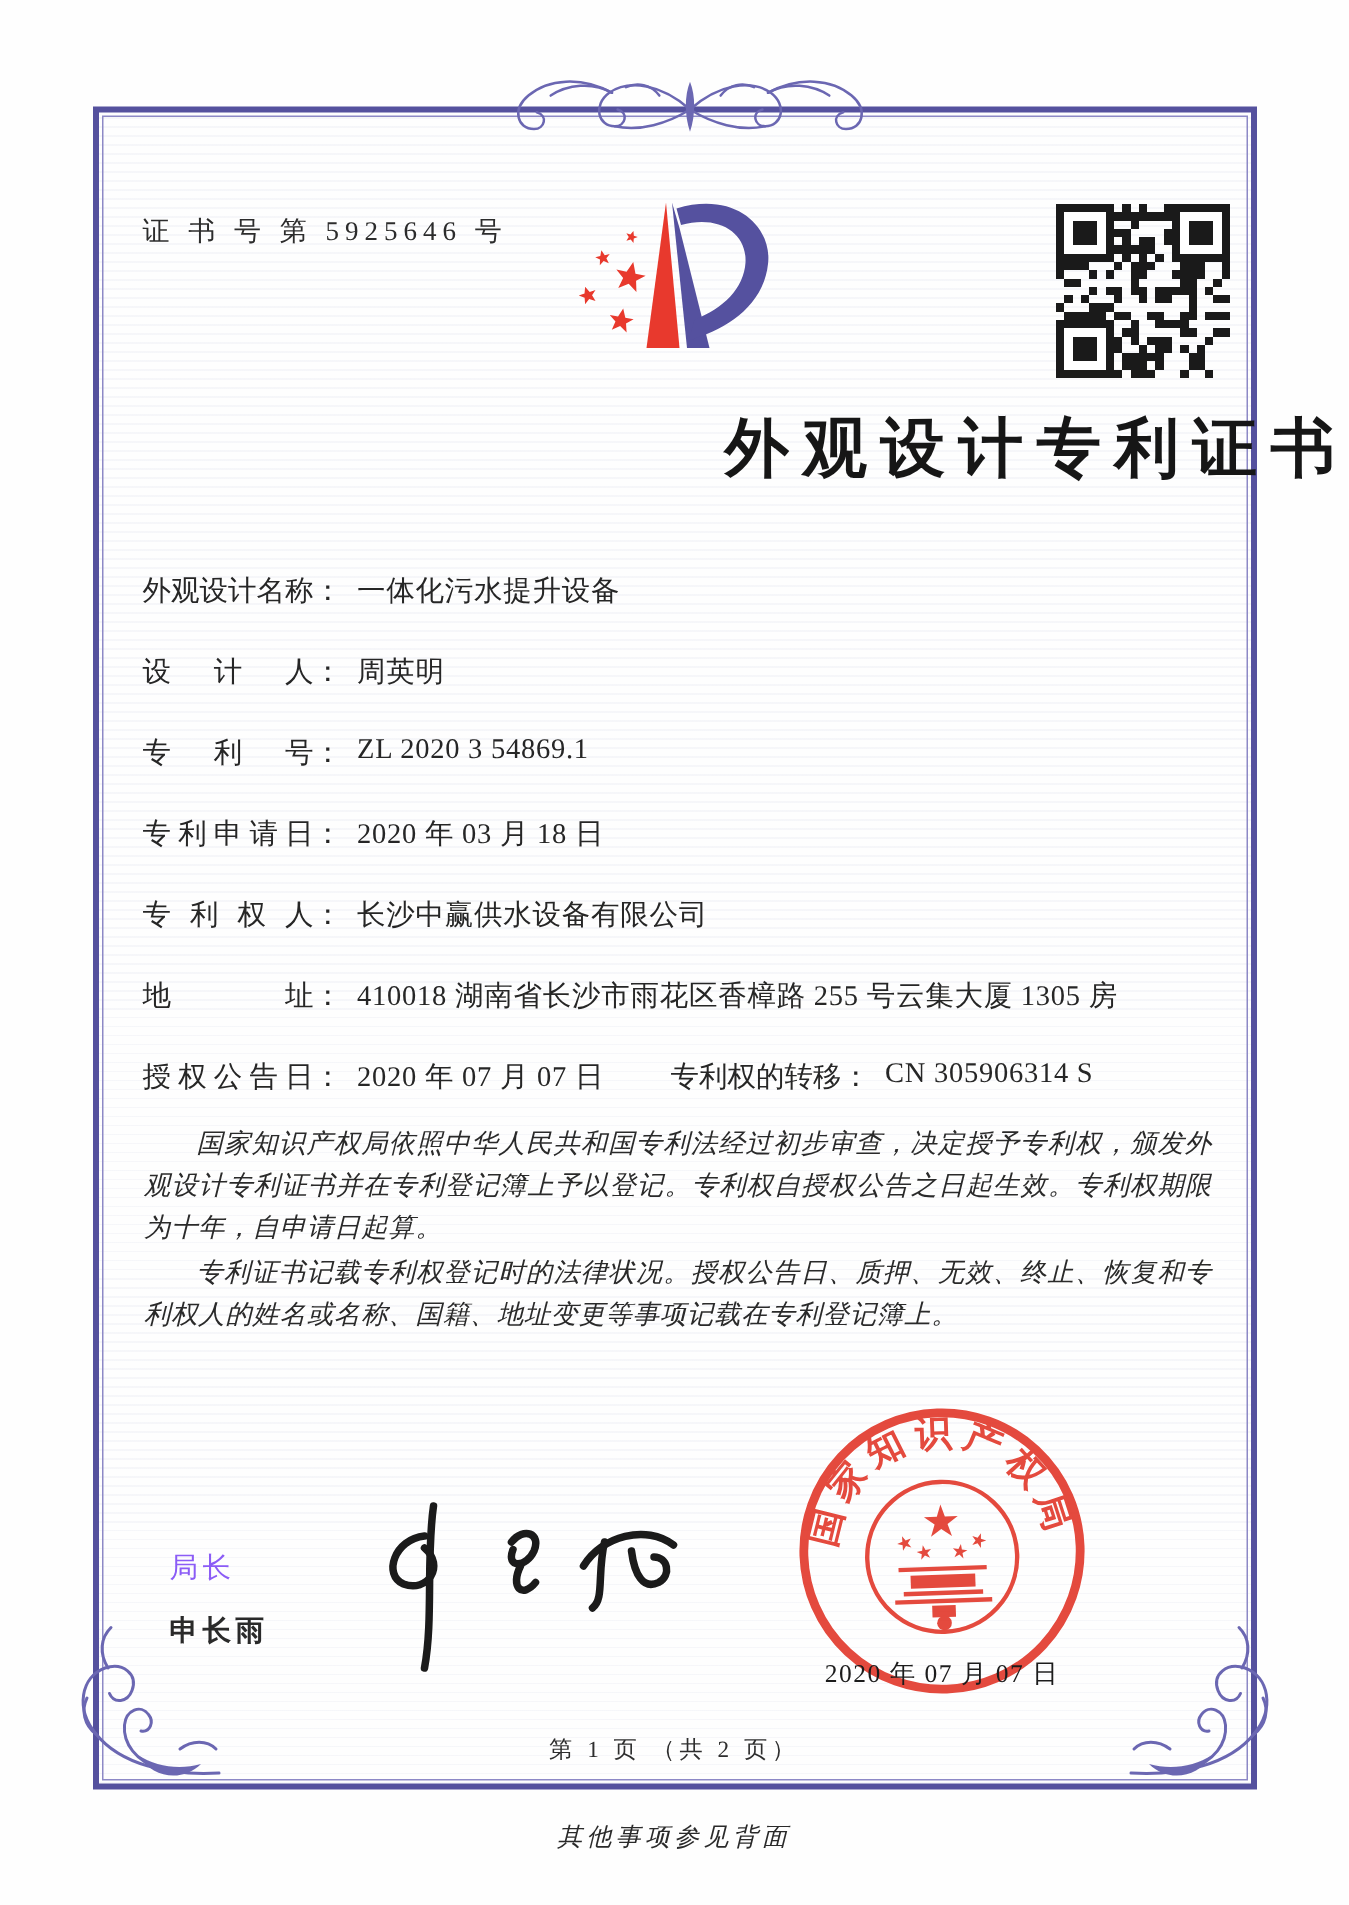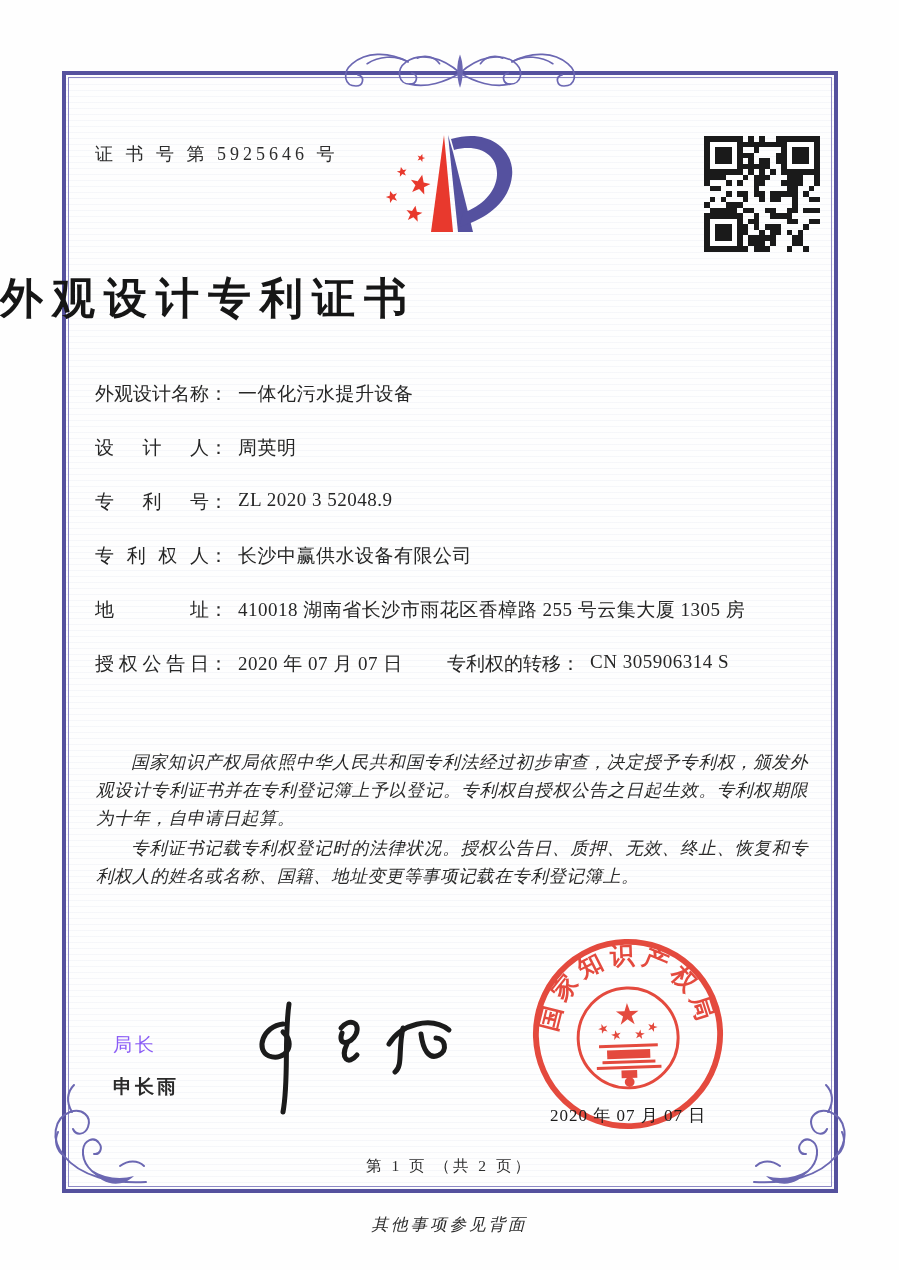--- a/index.html
+++ b/index.html
@@ -28,21 +28,21 @@
   .orn-br  { left:748px; top:1082px; width:110px; height:110px; }
   
   .cert-no {
     position:absolute; left:95px; top:142px;
     font-size:18px; letter-spacing:4px; color:#2c2c2c;
   }
   .logo { position:absolute; left:383px; top:130px; width:138px; height:110px; }
   .qr   { position:absolute; left:704px; top:136px; width:116px; height:116px; }
   .title {
     position:absolute; left:0; top:270px; width:100%;
-    text-align:left; font-size:43px; font-weight:700;
+    text-align:right; font-size:43px; font-weight:700;
     letter-spacing:9px; color:#161616; white-space:nowrap;
   }
   
   .fields { position:absolute; left:95px; top:381px; width:712px; }
   .frow { position:relative; height:54px; font-size:19px; color:#262626; white-space:nowrap; }
   .flabel {
     display:inline-block; width:114px; vertical-align:top;
     text-align:justify; text-align-last:justify;
   }
   .fcolon { display:inline-block; vertical-align:top; }
@@ -291,21 +291,24 @@
   <div class="title">外观设计专利证书</div>
 
   <div class="fields">
     <div class="frow">
       <span class="flabel">外观设计名称</span><span class="fcolon">：</span><span class="fvalue">一体化污水提升设备</span>
     </div>
     <div class="frow">
       <span class="flabel">设计人</span><span class="fcolon">：</span><span class="fvalue">周英明</span>
     </div>
     <div class="frow">
-      <span class="flabel">专利号</span><span class="fcolon">：</span><span class="fvalue">ZL 2020 3 52048.9</span>
+      <span class="flabel">专利号</span><span class="fcolon">：</span><span class="fvalue">ZL 2020 3 54869.1</span>
+    </div>
+    <div class="frow">
+      <span class="flabel">专利申请日</span><span class="fcolon">：</span><span class="fvalue">2020 年 03 月 18 日</span>
     </div>
     <div class="frow">
       <span class="flabel">专利权人</span><span class="fcolon">：</span><span class="fvalue">长沙中赢供水设备有限公司</span>
     </div>
     <div class="frow">
       <span class="flabel">地址</span><span class="fcolon">：</span><span class="fvalue">410018 湖南省长沙市雨花区香樟路 255 号云集大厦 1305 房</span>
     </div>
     <div class="frow">
       <span class="flabel">授权公告日</span><span class="fcolon">：</span><span class="fvalue">2020 年 07 月 07 日</span>
       <span class="grant-col2">

